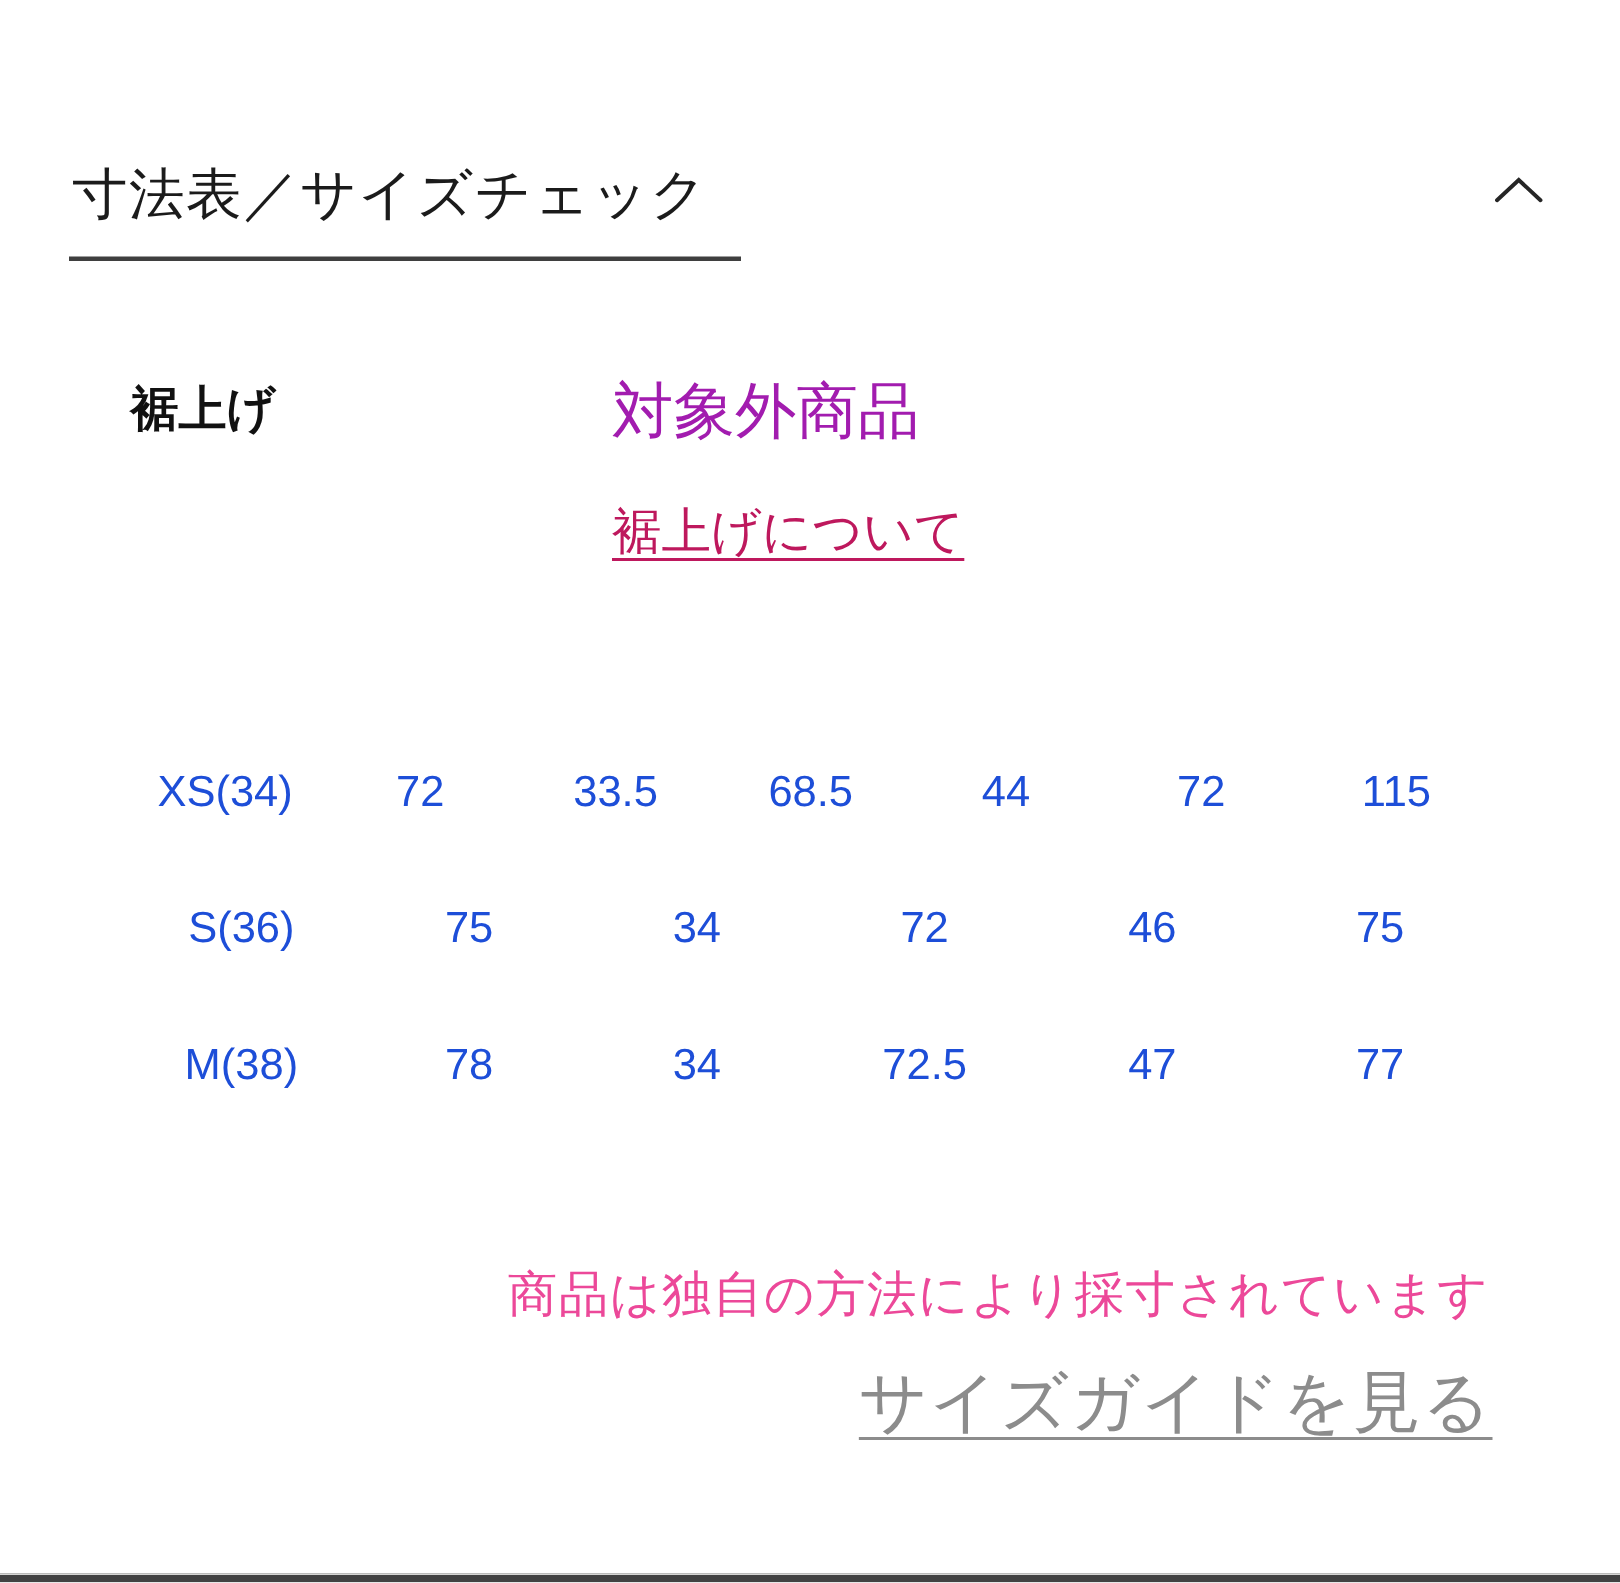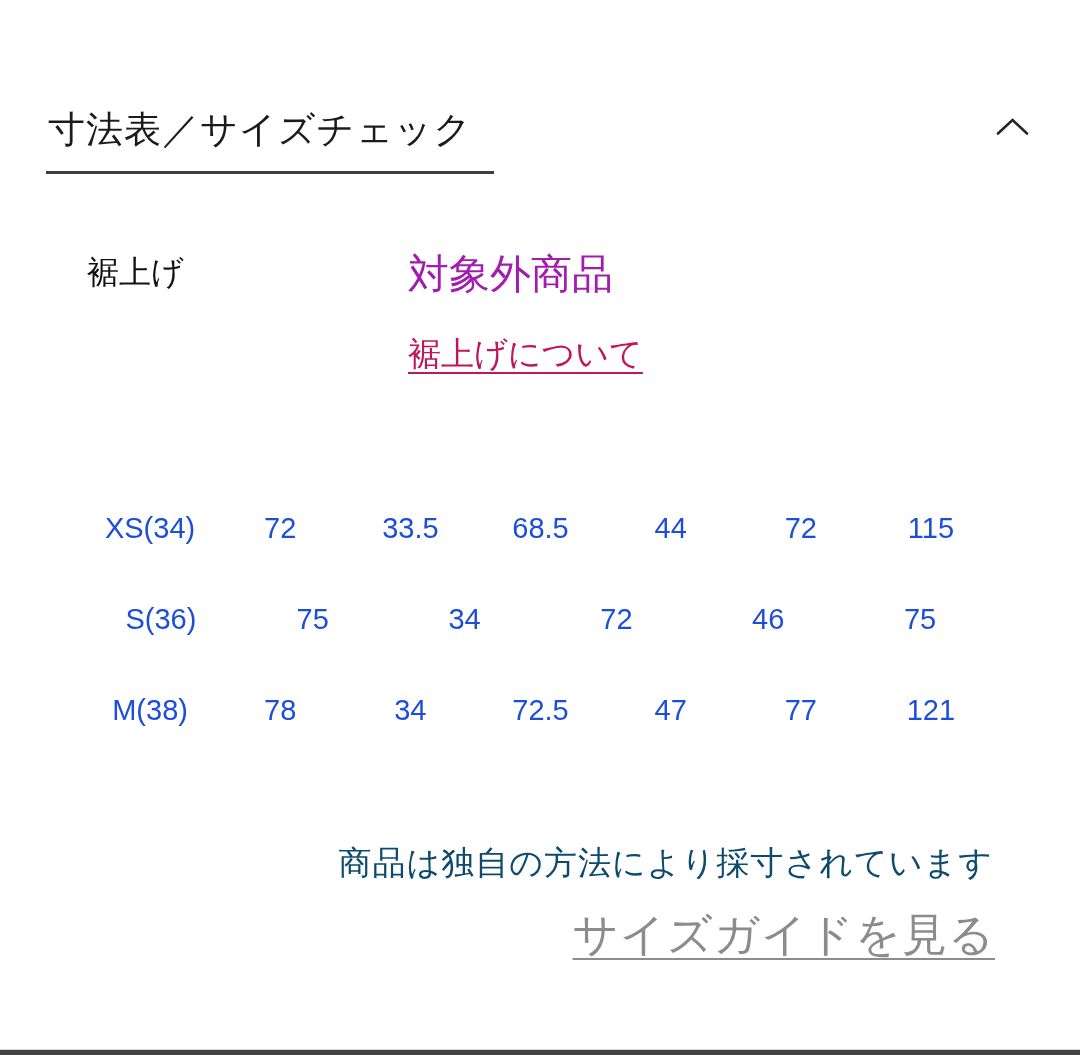--- a/index.html
+++ b/index.html
@@ -52,21 +52,21 @@
     position: absolute;
     top: 249px;
     left: 87px;
     right: 87px;
   }
   .hem-label {
     position: absolute;
     left: 0;
     top: 2px;
     font-size: 32px;
-    font-weight: 400;
+    font-weight: 700;
     color: #111111;
   }
   .hem-value-block {
     position: absolute;
     left: 321px; 
     top: 0;
   }
   .hem-status {
     font-size: 41px;
     color: #a21caf;
@@ -118,21 +118,21 @@
     background: #ffffff;
   }
 
   
   .measurement-note {
     position: absolute;
     right: 87px;
     top: 841px;
     font-size: 33px;
     letter-spacing: 1px;
-    color: #0c4a6e;
+    color: #ec4899;
     text-align: right;
   }
   .size-guide-link {
     position: absolute;
     right: 85px;
     top: 905px;
     font-size: 45px;
     letter-spacing: 1px;
     color: #8c8c8c;
     text-decoration: underline;
@@ -197,21 +197,20 @@
       <div class="cell">75</div>
     </div>
 
     <div class="t-row data-row">
       <div class="cell">M(38)</div>
       <div class="cell">78</div>
       <div class="cell">34</div>
       <div class="cell">72.5</div>
       <div class="cell">47</div>
       <div class="cell">77</div>
-      <div class="cell">121</div>
     </div>
   </div>
 
   <div class="measurement-note">商品は独自の方法により採寸されています</div>
   <a class="size-guide-link">サイズガイドを見る</a>
 
   <div class="bottom-bar"></div>
 
 </div>
 

